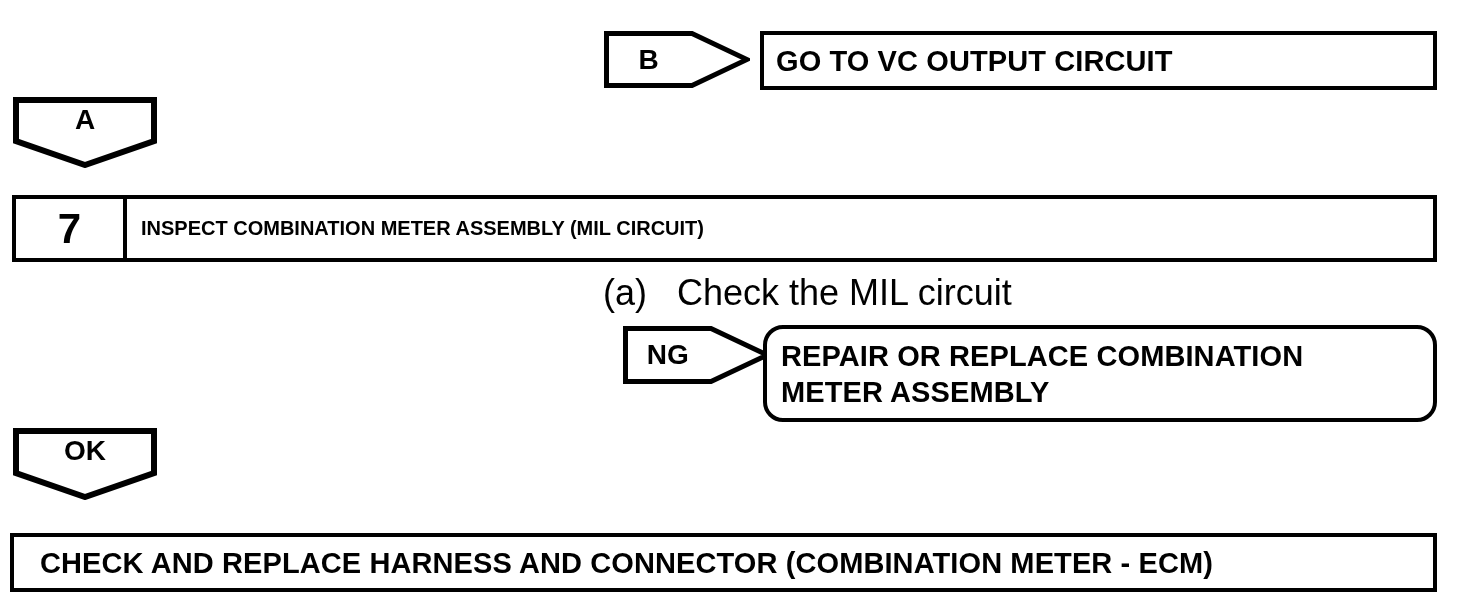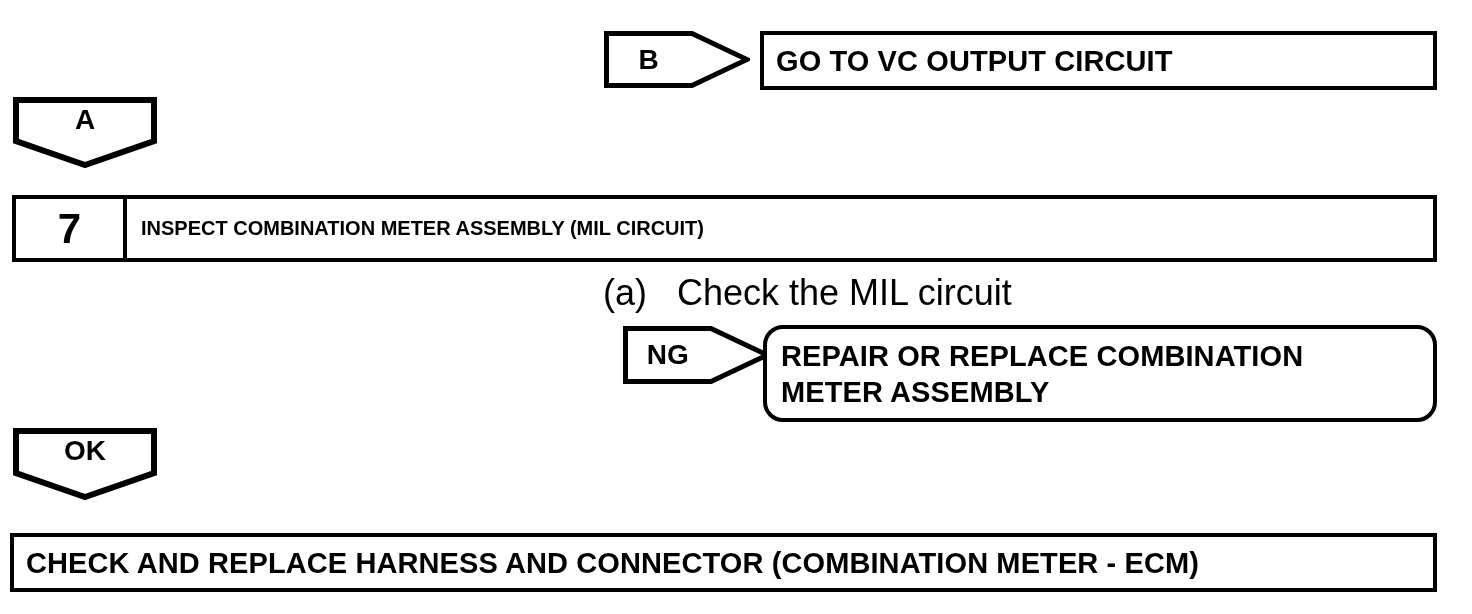--- a/index.html
+++ b/index.html
@@ -76,21 +76,21 @@
     line-height: 30px;
     white-space: nowrap;
   }
   #substep .marker {
     display: inline-block;
     margin-right: 30px;
   }
   #goto-box   { left: 760px; top: 31px;  width: 677px;  height: 59px; padding-left: 12px; }
   #repair-box { left: 763px; top: 325px; width: 674px;  height: 97px; padding-left: 14px; border-radius: 20px; }
   #repair-box .txt { max-width: 560px; }
-  #final-box  { left: 10px;  top: 533px; width: 1427px; height: 59px; padding-left: 12px; }
+  #final-box  { left: 10px;  top: 533px; width: 1427px; height: 59px; padding-left: 26px; }
   #step-box   { left: 12px;  top: 195px; width: 1425px; height: 67px; }
 
   #pent-b  { left: 604px; top: 31px;  width: 146px; height: 57px; }
   #pent-a  { left: 13px;  top: 97px;  width: 144px; height: 71px; }
   #pent-ng { left: 623px; top: 326px; width: 147px; height: 58px; }
   #pent-ok { left: 13px;  top: 428px; width: 144px; height: 72px; }
 </style>
 </head>
 <body>
 

